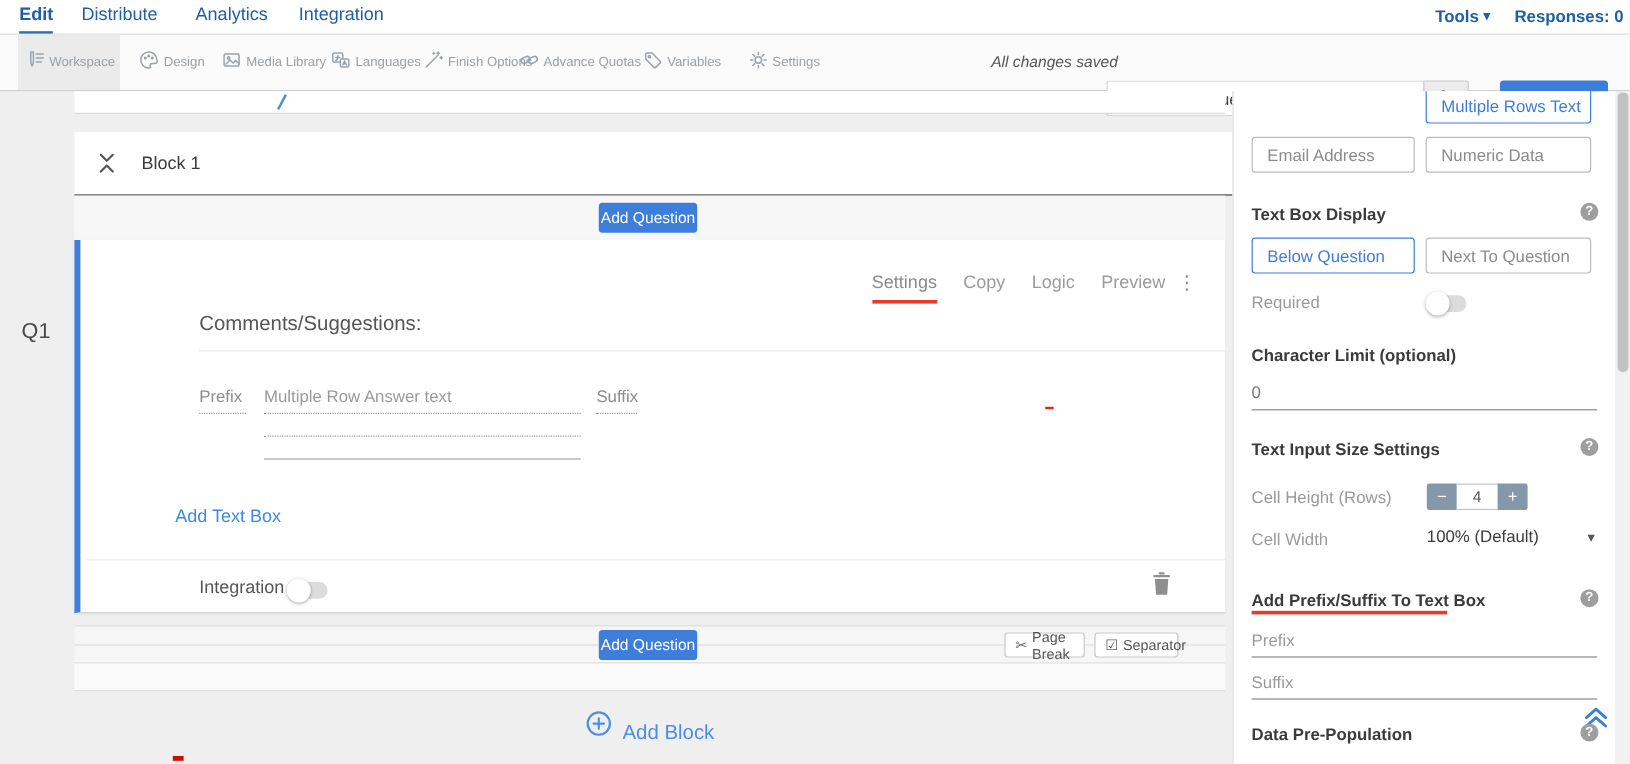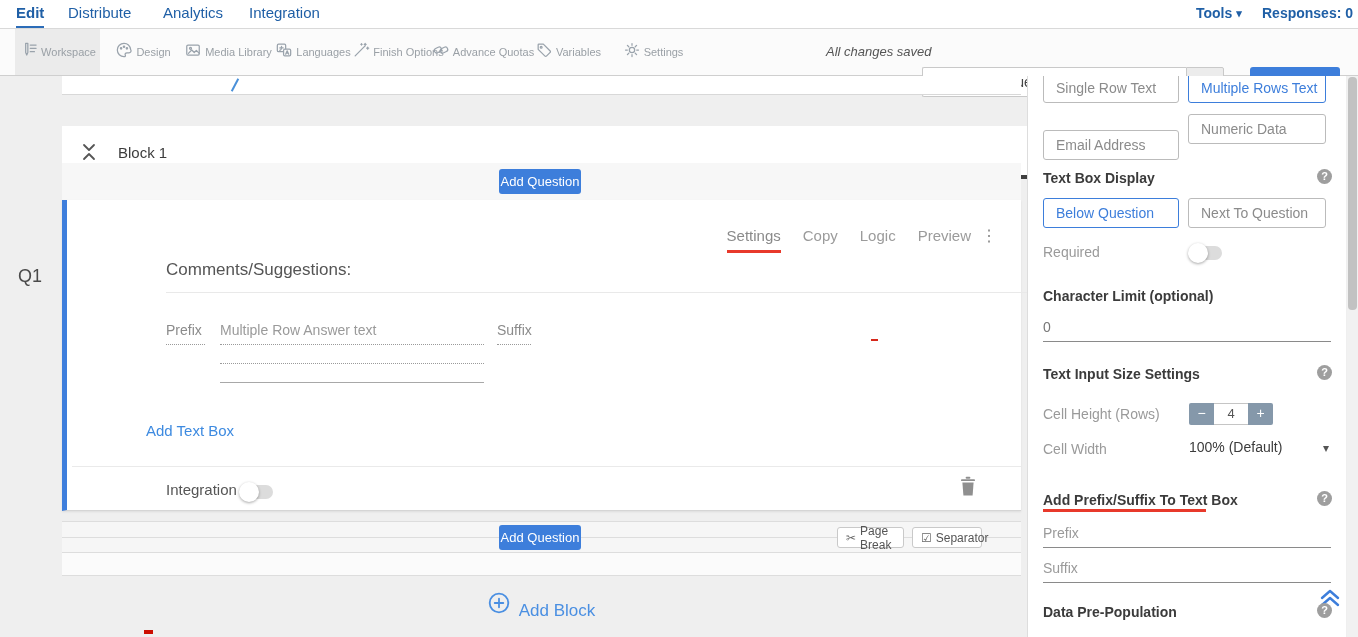--- a/index.html
+++ b/index.html
@@ -23,21 +23,21 @@
   .saved { position:absolute; top:15px; left:826px; font-size:13px; font-style:italic; color:#555; }
   .urlbox { position:absolute; left:922px; top:38px; width:264px; height:30px; background:#fff; border:1px solid #c9c9c9; border-right:none; border-radius:2px 0 0 2px; font-size:14px; color:#444; padding:0 10px; font-family:"Liberation Sans",sans-serif; }
   .url-edit { position:absolute; left:1186px; top:38px; width:38px; height:30px; background:#ececec; border:1px solid #c9c9c9; border-radius:0 2px 2px 0; text-align:center; line-height:28px; font-size:15px; color:#555; cursor:pointer; }
   .preview-btn { position:absolute; left:1250px; top:38px; width:90px; height:30px; background:#3d7edb; border-radius:3px; color:#fff; font-size:13px; display:flex; align-items:center; justify-content:center; gap:6px; cursor:pointer; }
   .preview-btn svg { width:16px; height:12px; stroke:#fff; stroke-width:1.4; fill:none; }
 
   
   .top-strip { position:absolute; left:62px; top:76px; width:959px; height:19px; background:#fff; border-bottom:1px solid #d8d8d8; overflow:hidden; }
   .blue-frag { position:absolute; left:172px; top:2px; width:2px; height:14px; background:#4a90d9; transform:rotate(28deg); }
 
-  .block-header { position:absolute; left:62px; top:126px; width:1021px; height:53px; background:#fff; border-bottom:4px solid #404040; }
+  .block-header { position:absolute; left:62px; top:110px; width:1021px; height:53px; background:#fff; border-bottom:1px solid #404040; }
   .collapse-ic { position:absolute; left:18px; top:15px; width:18px; height:22px; cursor:pointer; }
   .collapse-ic svg { width:18px; height:22px; stroke:#555; stroke-width:1.8; fill:none; stroke-linecap:round; stroke-linejoin:round; }
   .block-title { position:absolute; left:56px; top:18px; font-size:15px; color:#3c3c3c; }
   .kebab { position:absolute; width:16px; text-align:center; color:#8a8a8a; font-size:16px; cursor:pointer; letter-spacing:0; }
 
   .addq-strip { position:absolute; left:62px; top:163px; width:959px; height:37px; background:#f7f7f7; }
   .btn-blue { background:#3d7edb; color:#fff; border:none; border-radius:3px; font-size:13px; font-family:"Liberation Sans",sans-serif; cursor:pointer; }
   .addq-btn-1 { position:absolute; left:437px; top:6px; width:82px; height:25px; }
 
   
@@ -265,23 +265,22 @@
   <div class="add-block">
     <span><svg viewBox="0 0 22 22">
           <circle cx="11" cy="11" r="9.3" stroke="#4a8fe2" stroke-width="1.8" fill="none"></circle>
           <path d="M11 6.7v8.6M6.7 11h8.6" stroke="#4a8fe2" stroke-width="1.8" stroke-linecap="round"></path>
         </svg></span>
     <span class="lbl">Add Block</span>
   </div>
   <div class="red-dash-b"></div>
 
   <div class="sidebar">
-    <button class="opt-btn" style="left:15px; top:-3px; width:136px;">Single Row Text</button>
     <button class="opt-btn sel" style="left:160px; top:-3px; width:138px;">Multiple Rows Text</button>
-    <button class="opt-btn" style="left:15px; top:38px; width:136px;margin-top:16px;">Email Address</button>
+    <button class="opt-btn" style="left:15px; top:38px; width:136px;">Email Address</button>
     <button class="opt-btn" style="left:160px; top:38px; width:138px;">Numeric Data</button>
 
     <div class="sb-title" style="left:15px; top:94px;">Text Box Display</div>
     <div class="help" style="left:289px; top:93px;">?</div>
     <button class="opt-btn sel" style="left:15px; top:122px; width:136px;padding-left:12px;">Below Question</button>
     <button class="opt-btn" style="left:160px; top:122px; width:138px;">Next To Question</button>
 
     <div class="sb-lbl" style="left:15px; top:168px;">Required</div>
     <div class="toggle" style="position:absolute; left:162px; top:170px;">
         <div class="knob"></div>

